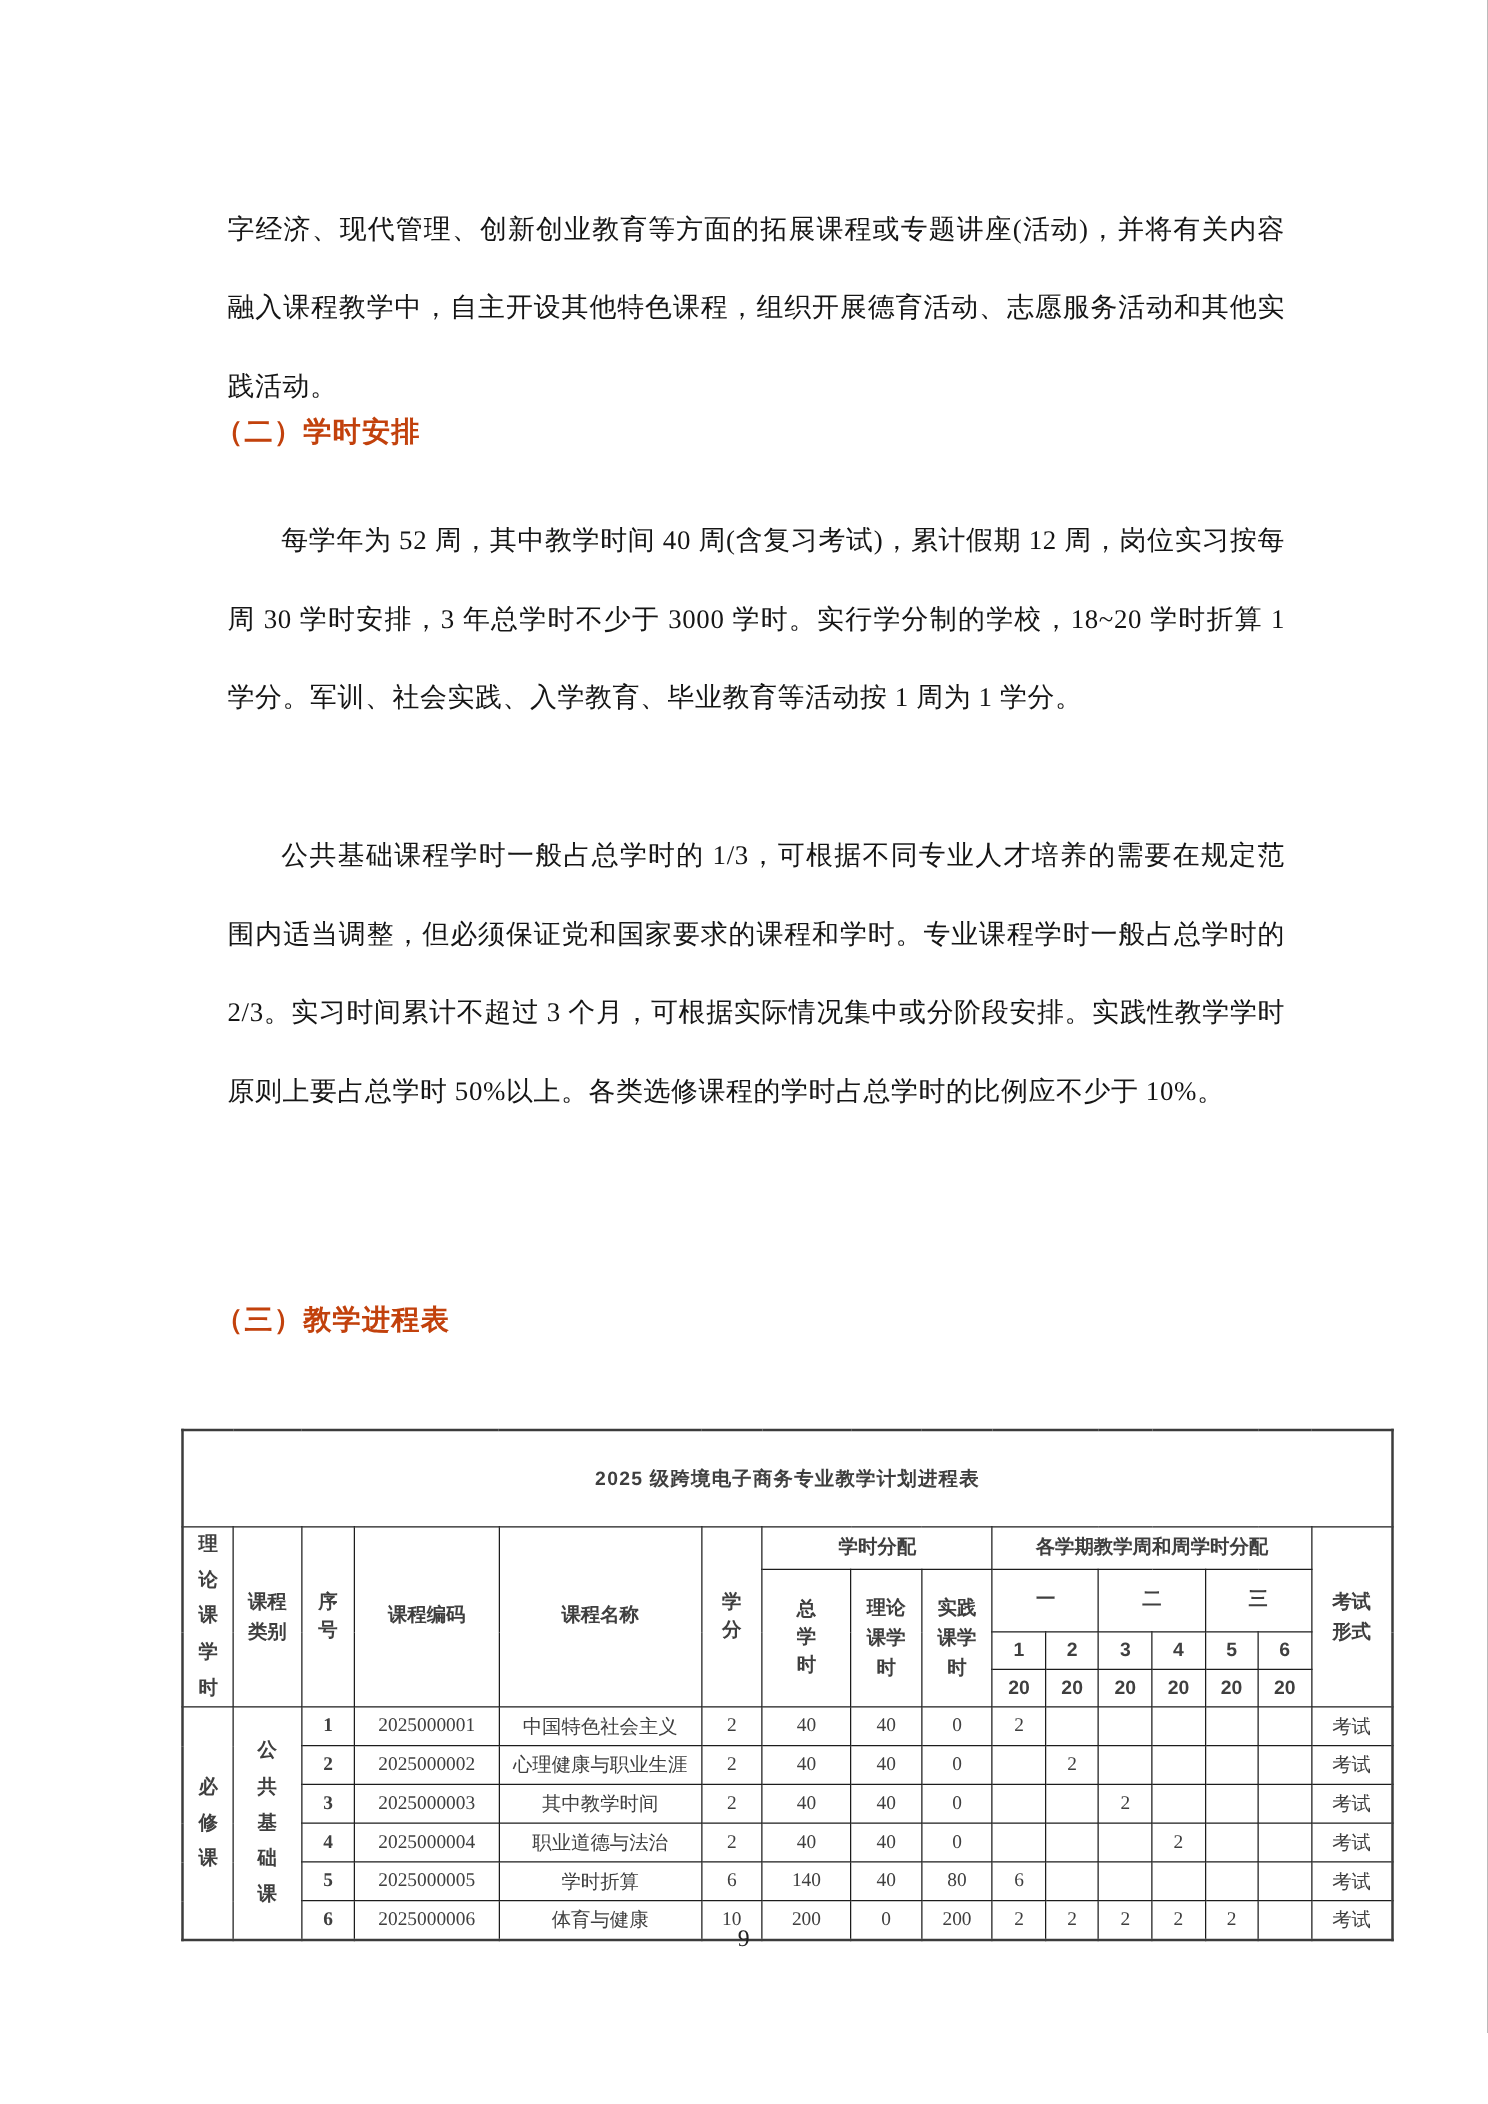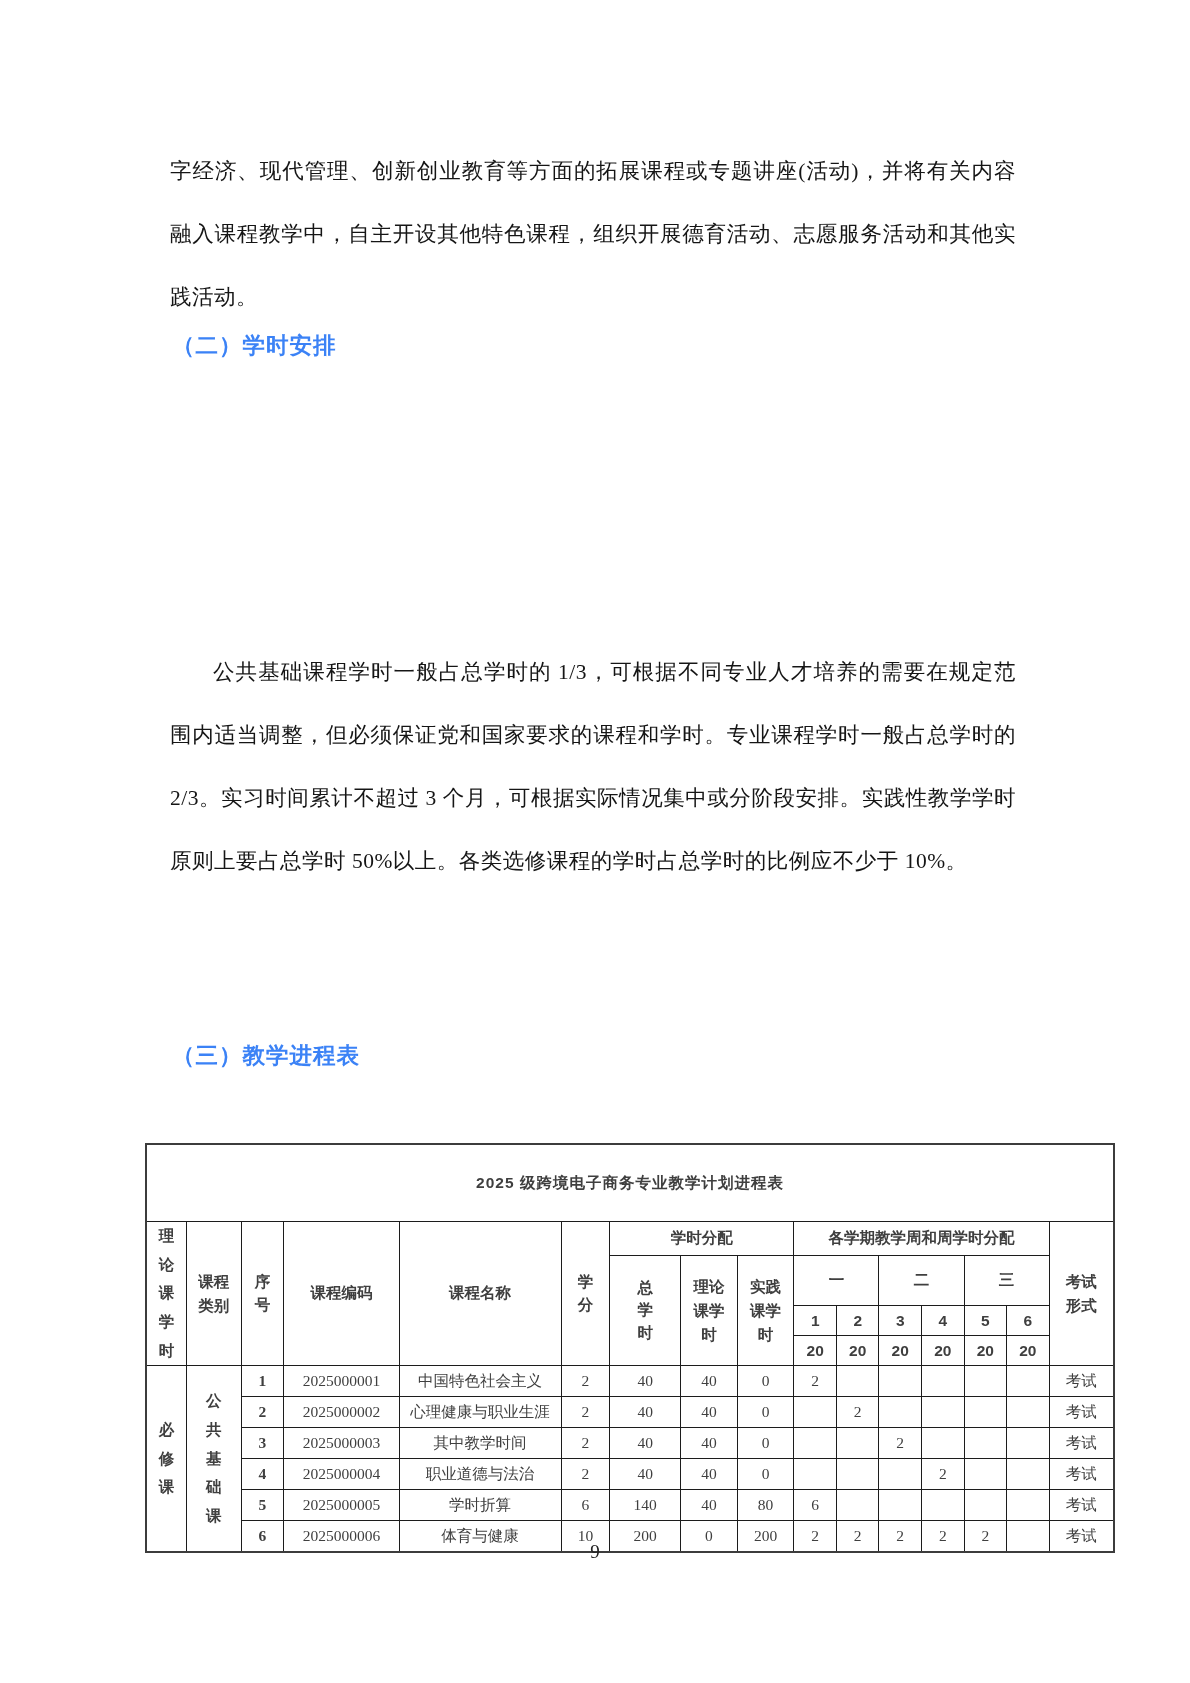--- a/index.html
+++ b/index.html
@@ -3,32 +3,32 @@
 <meta charset="utf-8">
 <style>
   html,body { margin:0; padding:0; background:#888; }
   .page {
     position:relative; width:1190px; height:1683px; margin:0 auto;
     background:#ffffff; color:#1a1a1a;
     font-family:"Liberation Serif","DejaVu Serif",serif;
     overflow:hidden;
   }
   .para {
-    position:absolute; left:170px; width:846px; margin:0;
+    position:absolute; left:170px; width:846px; margin:12px;
     font-size:21.5px; line-height:63px; text-align:justify;
     color:#151515; letter-spacing:0.5px;
   }
   .para.indent { text-indent:2em; }
   .para1 { top:140px; }
   .para2 { top:389px; }
   .para3 { top:641px; }
   .heading {
     position:absolute; left:172px; margin:0;
     font-family:"Liberation Sans","DejaVu Sans",sans-serif;
-    font-size:22.5px; font-weight:bold; color:#3b82f6;
+    font-size:22.5px; font-weight:bold; color:#c2410c;
     letter-spacing:1px;
   }
   .heading2 { top:330px; }
   .heading3 { top:1040px; }
 
   .sched-wrap { position:absolute; left:145px; top:1143px; }
   table.sched {
     border-collapse:collapse; table-layout:fixed; width:970px;
     border:2px solid #3c3c3c;
     padding-left:16px;
@@ -63,20 +63,21 @@
 </style>
 </head>
 <body>
 
 <div class="page">
 
   <p class="para para1">字经济、现代管理、创新创业教育等方面的拓展课程或专题讲座(活动)，并将有关内容融入课程教学中，自主开设其他特色课程，组织开展德育活动、志愿服务活动和其他实践活动。</p>
 
   <h3 class="heading heading2">（二）学时安排</h3>
 
+  <p class="para indent para2">每学年为 52 周，其中教学时间 40 周(含复习考试)，累计假期 12 周，岗位实习按每周 30 学时安排，3 年总学时不少于 3000 学时。实行学分制的学校，18~20 学时折算 1 学分。军训、社会实践、入学教育、毕业教育等活动按 1 周为 1 学分。</p>
 
   <p class="para indent para3">公共基础课程学时一般占总学时的 1/3，可根据不同专业人才培养的需要在规定范围内适当调整，但必须保证党和国家要求的课程和学时。专业课程学时一般占总学时的 2/3。实习时间累计不超过 3 个月，可根据实际情况集中或分阶段安排。实践性教学学时原则上要占总学时 50%以上。各类选修课程的学时占总学时的比例应不少于 10%。</p>
 
   <h3 class="heading heading3">（三）教学进程表</h3>
 
   <div class="sched-wrap">
     <table class="sched">
       <colgroup>
         <col style="width:40px">
           <col style="width:54px">

